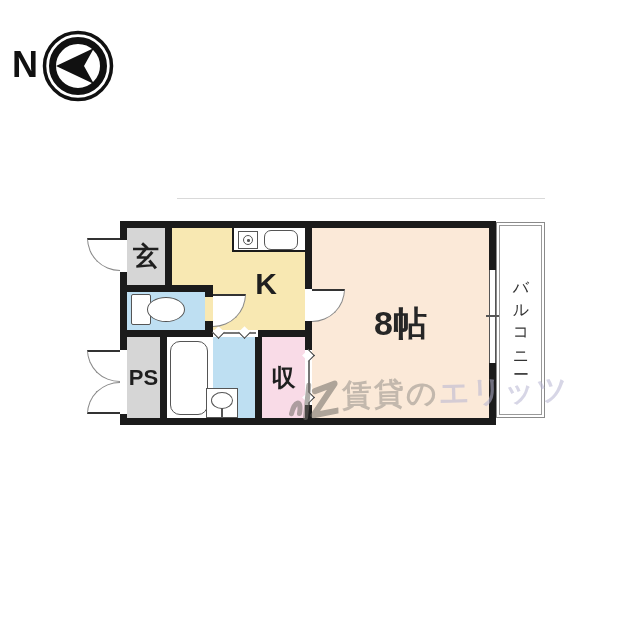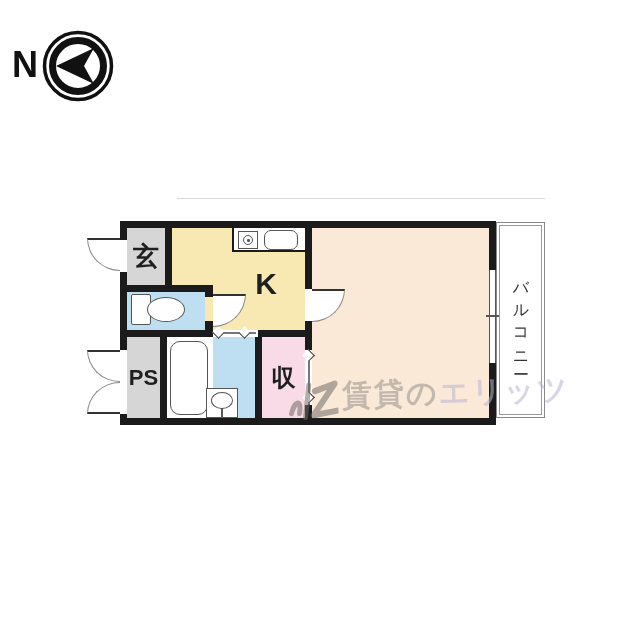--- a/index.html
+++ b/index.html
@@ -138,20 +138,21 @@
   <div class="door door-br" style="left:213px;top:294px;width:33px;height:33px;"></div>
   <div class="door door-br" style="left:312px;top:289px;width:33px;height:33px;"></div>
   <div class="door door-bl" style="left:87px;top:350px;width:33px;height:32px;"></div>
   <div class="door door-tl" style="left:87px;top:382px;width:33px;height:32px;"></div>
 
   <div class="lbl lbl-genkan">玄</div>
   <div class="lbl lbl-k">K</div>
   <div class="lbl lbl-ps">PS</div>
   <div class="lbl lbl-storage">収</div>
   <div class="lbl lbl-main">
+    <div class="l2">8帖</div>
   </div>
 
   <div class="watermark">
     <svg width="52" height="54" viewBox="0 0 52 54" style="margin-right:4px;">
       <path d="M5,44 C8,32 16,28 13,44" fill="none" stroke="#706c66" stroke-width="5" stroke-linecap="round"></path>
       <path d="M23,16 L19,48" fill="none" stroke="#706c66" stroke-width="5" stroke-linecap="round"></path>
       <path d="M29,22 L49,15 L27,46 L51,42" fill="none" stroke="#706c66" stroke-width="6" stroke-linecap="round" stroke-linejoin="round"></path>
     </svg>
     <span class="wm-text wm-gray">賃貸の</span>
     <span class="wm-text wm-purple">エリッツ</span>

